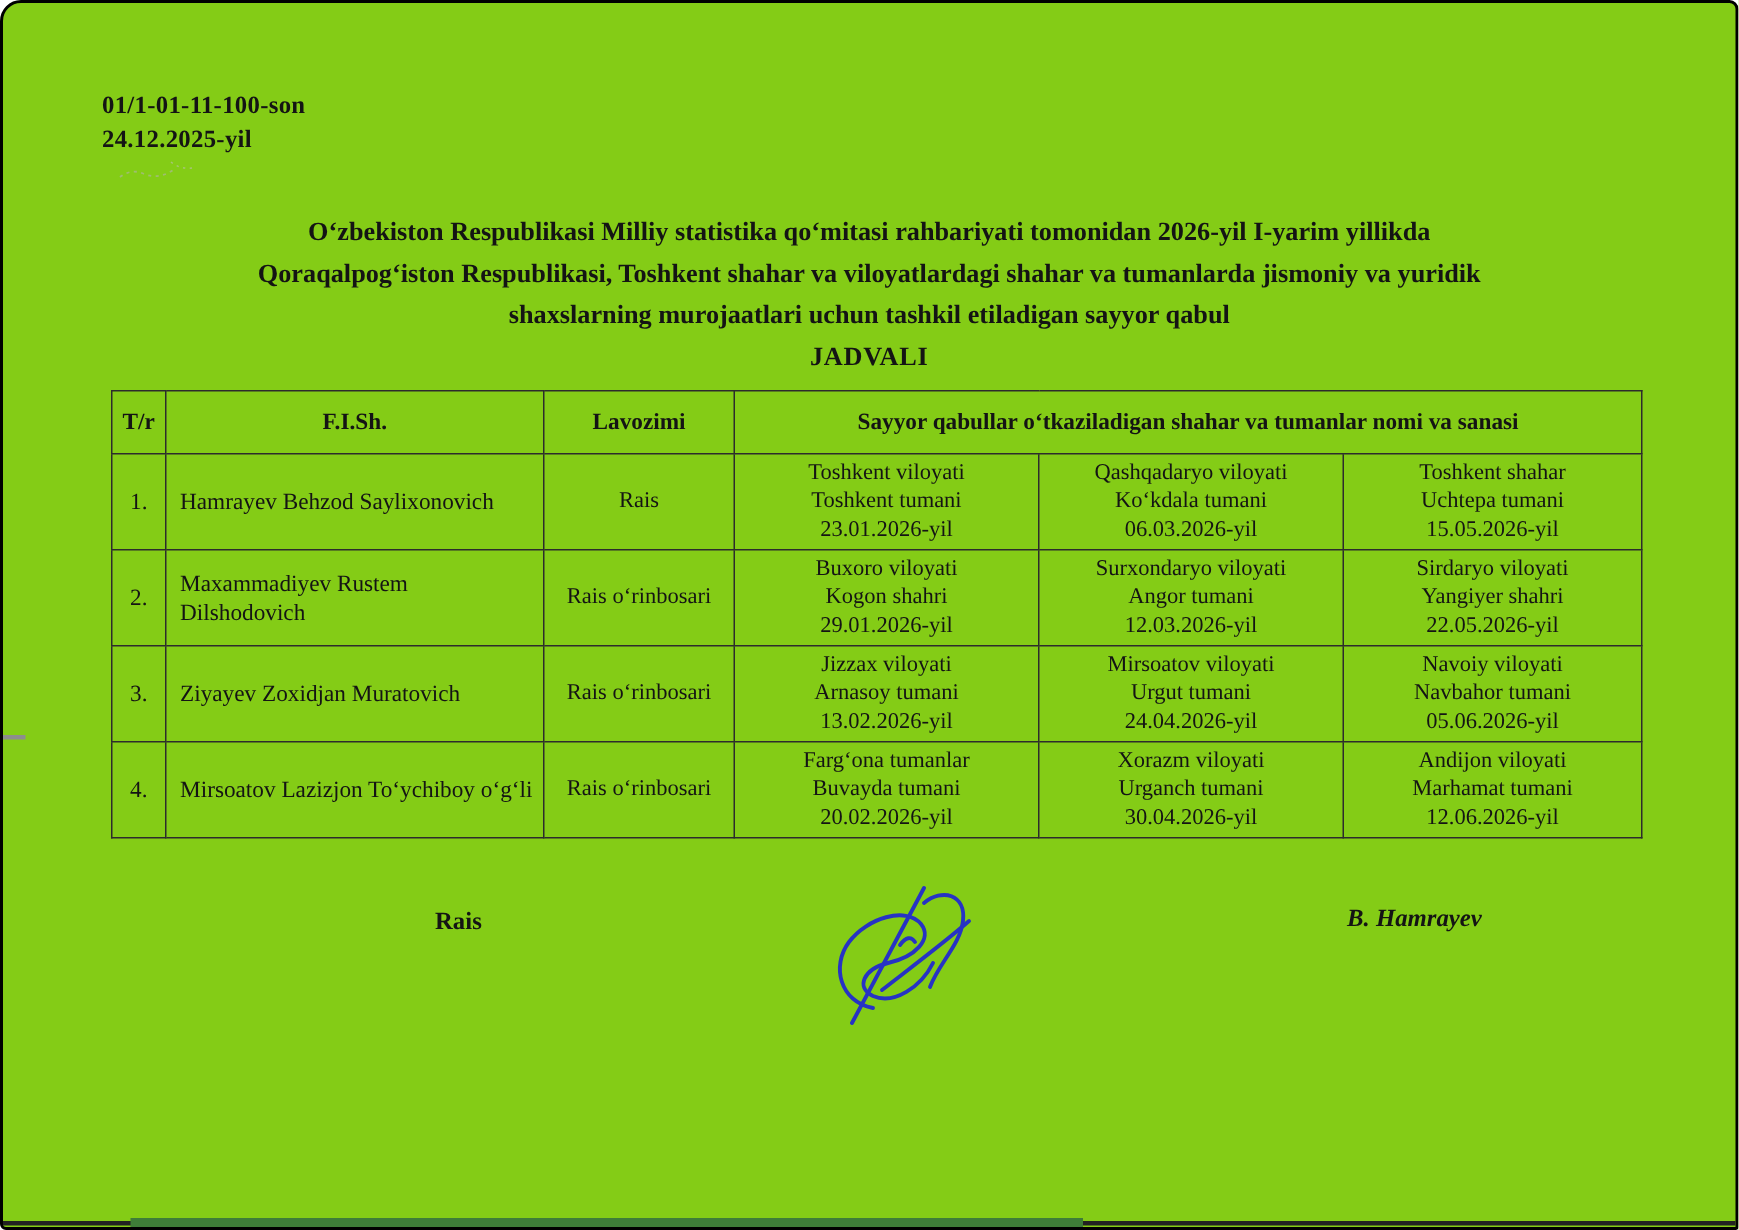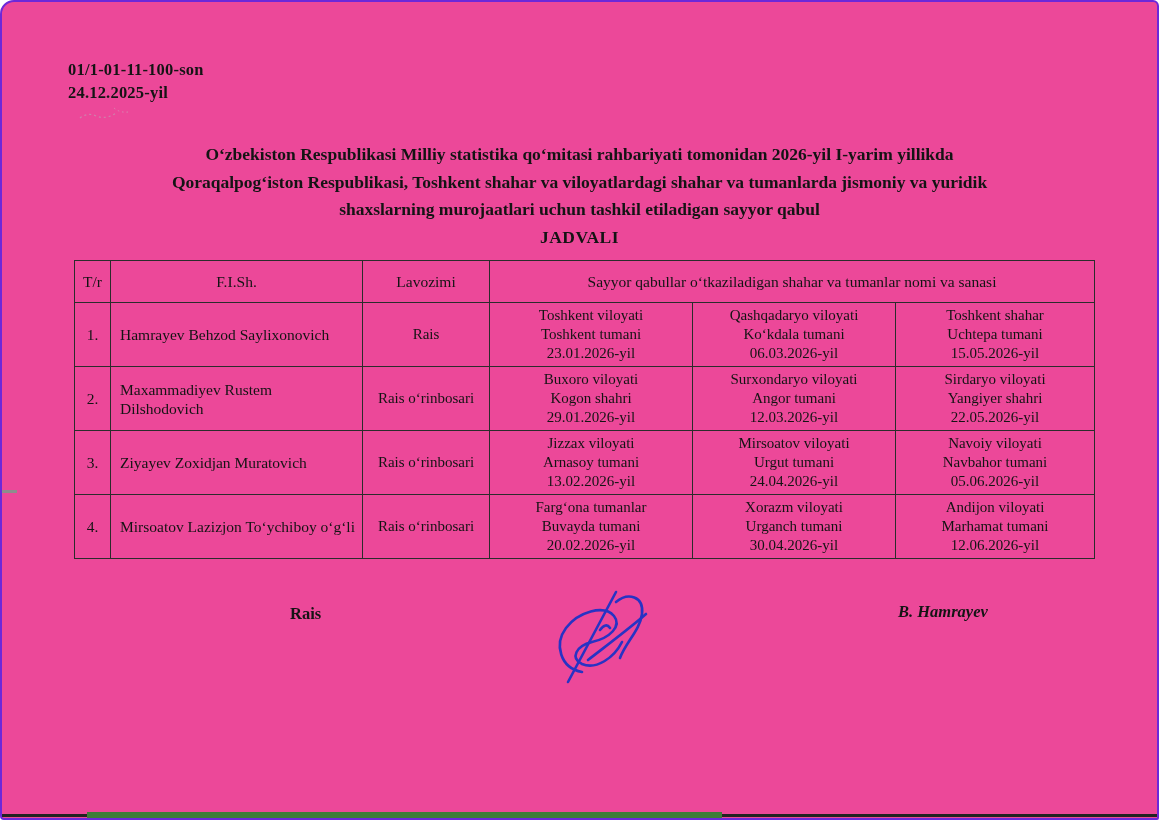--- a/index.html
+++ b/index.html
@@ -1,22 +1,22 @@
 <!DOCTYPE html>
 <html><head>
 <meta charset="utf-8">
 <style>
   * { margin: 0; padding: 0; box-sizing: border-box; }
   html, body { width: 1159px; height: 820px; background: #ffffff; }
   body { font-family: "Liberation Serif", "DejaVu Serif", serif; color: #141414; position: relative; overflow: hidden; }
 
   .page {
     position: absolute; inset: 0;
-    background: #ec4899;
-    border: 2px solid #6d28d9;
+    background: #84cc16;
+    border: 2px solid #000000;
     border-radius: 14px 6px 2px 4px;
   }
 
   .doc-meta {
     position: absolute; left: 66px; top: 56px;
     font-weight: bold; font-size: 16.5px; line-height: 23px;
     letter-spacing: 0.2px;
   }
 
   .pencil-scribble { position: absolute; left: 72px; top: 98px; opacity: .55; }
@@ -31,21 +31,21 @@
     position: absolute; left: 72px; top: 258px;
     width: 1020px; border-collapse: collapse; table-layout: fixed;
     font-size: 15px;
   }
   table.schedule th, table.schedule td {
     border: 1.6px solid #2c2c2c;
     text-align: center; vertical-align: middle;
     padding: 3px 4px;
     line-height: 19px;
   }
-  table.schedule thead th { font-weight: normal; height: 42px; font-size: 15.5px; }
+  table.schedule thead th { font-weight: bold; height: 42px; font-size: 15.5px; }
   table.schedule tbody tr { height: 61px; }
   table.schedule td.name-cell { text-align: left; padding-left: 9px; font-size: 15.5px; }
   table.schedule td.num-cell { font-size: 15.5px; }
   .visit-cell div { white-space: nowrap; text-align: center; }
 
   .sign-row { position: absolute; left: 0; right: 0; top: 596px; font-weight: bold; font-size: 16.5px; }
   .sign-position { position: absolute; left: 288px; top: 6px; }
   .sign-name { position: absolute; left: 896px; top: 4px; font-style: italic; }
   .signature-svg { position: absolute; left: 528px; top: -14px; }
 

